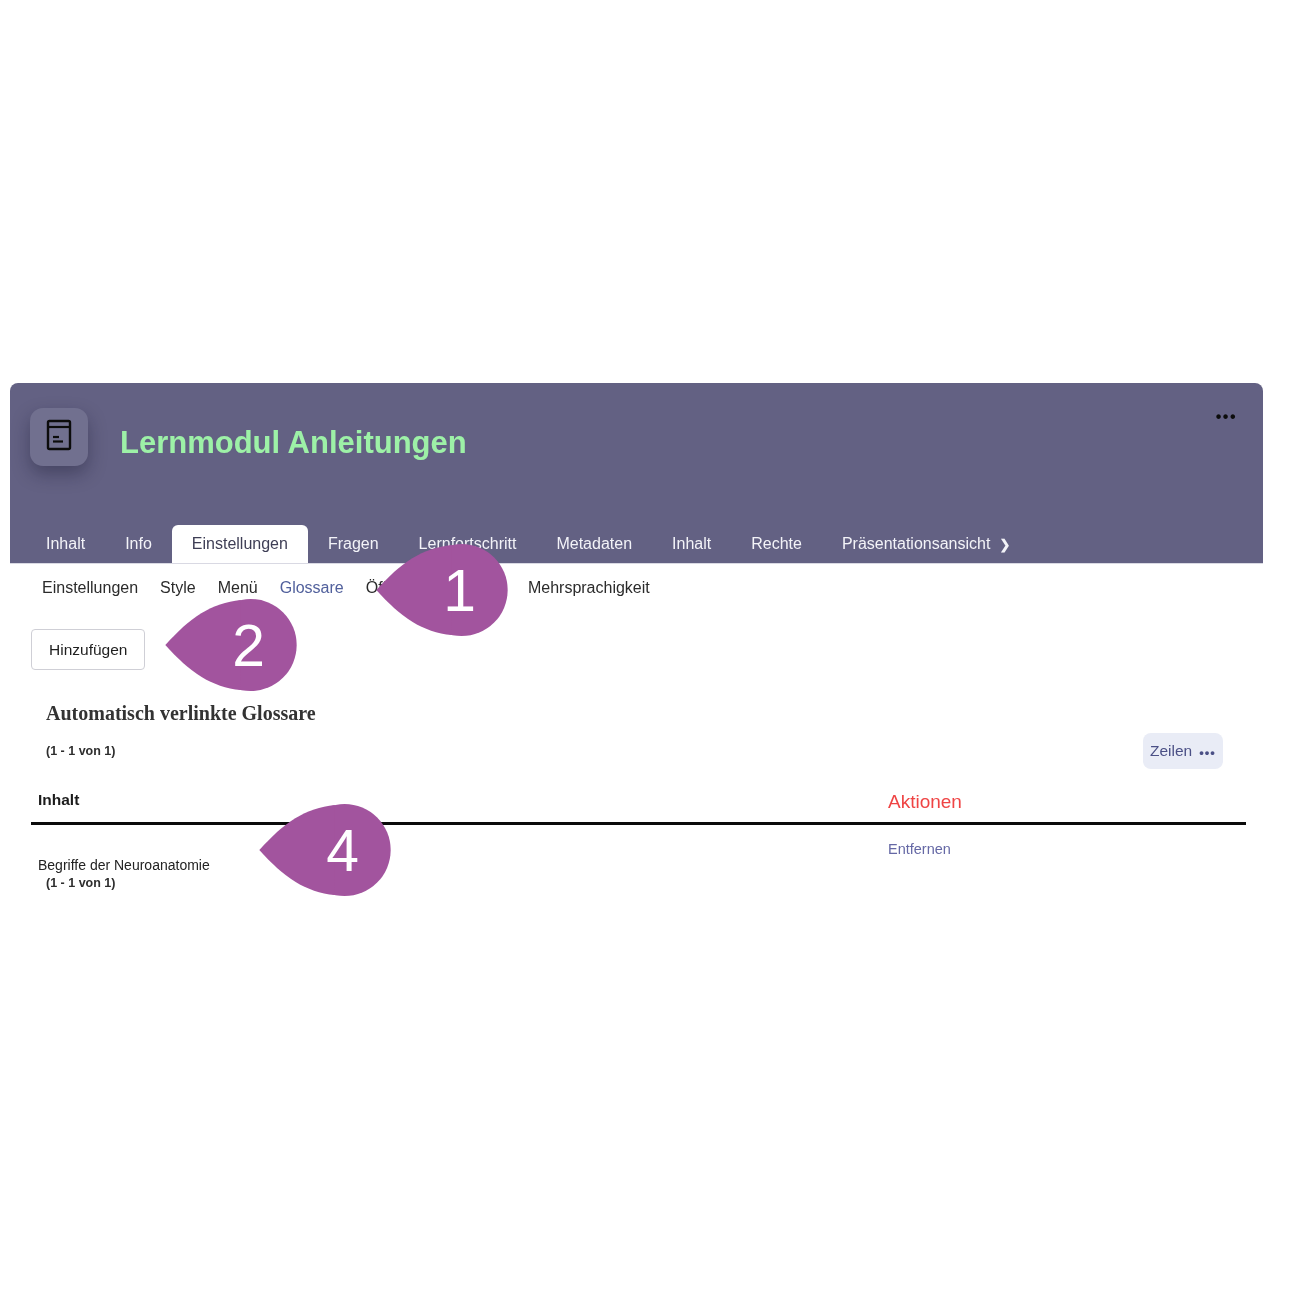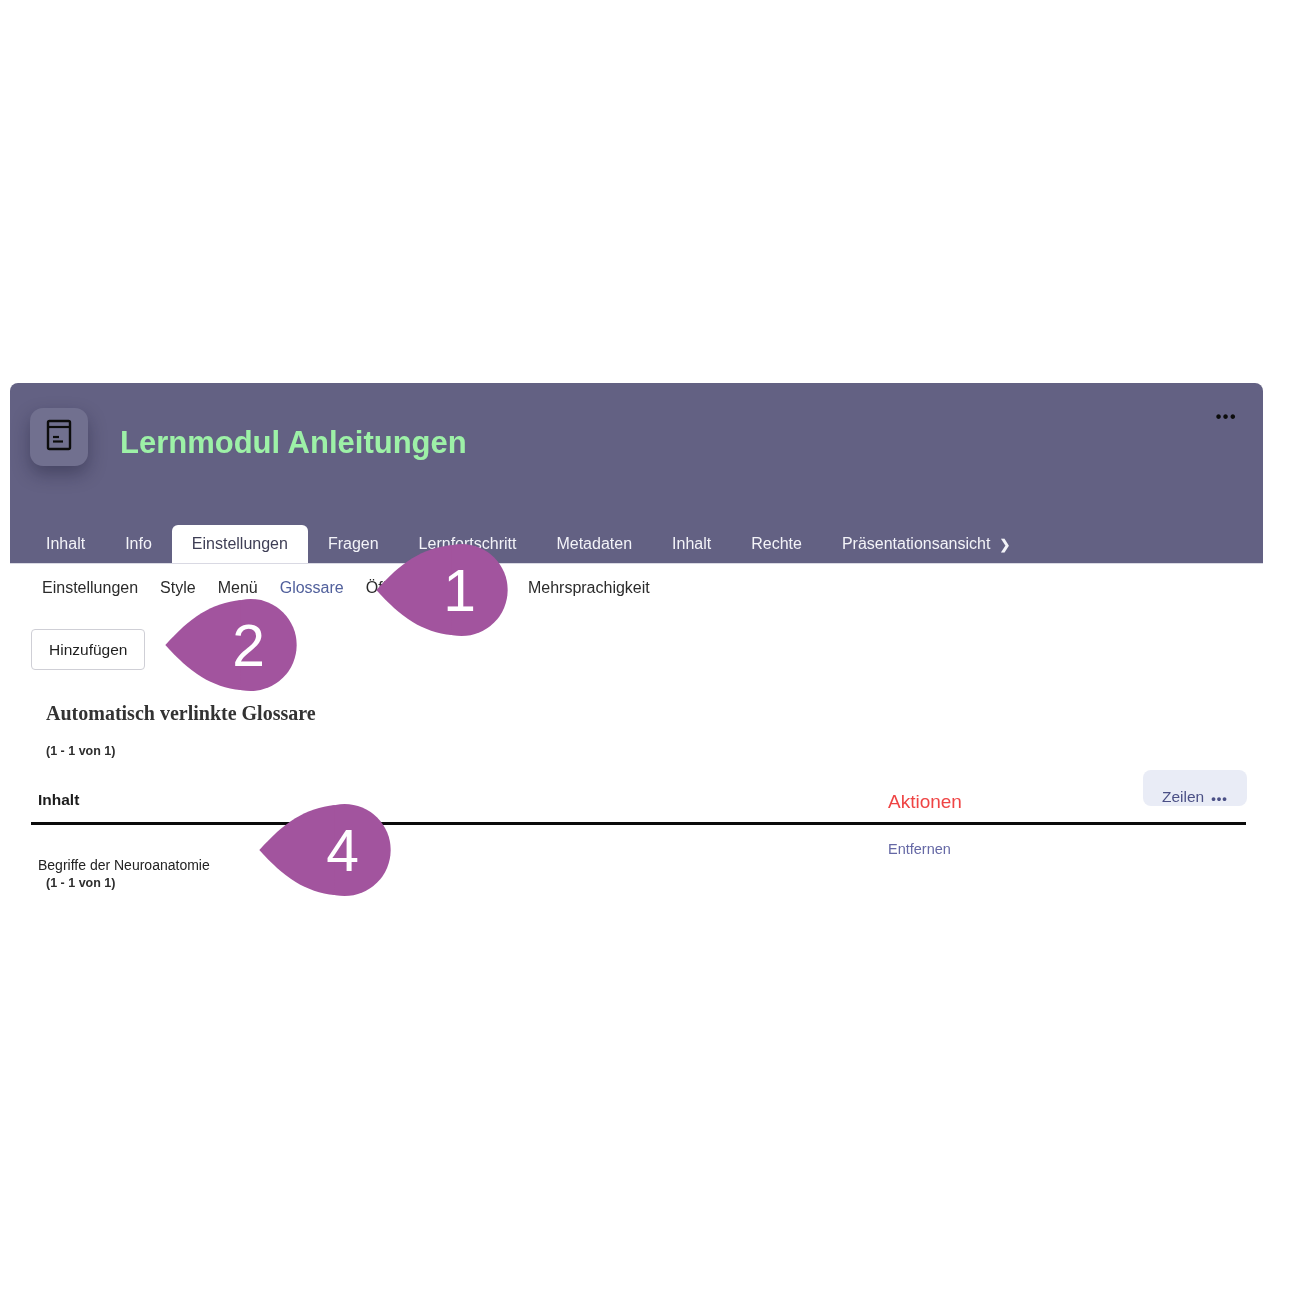--- a/index.html
+++ b/index.html
@@ -58,24 +58,24 @@
     font-size:15.5px; color:#1f1f1f; font-family:inherit; cursor:pointer;
   }
 
   
   .section-heading {
     position:absolute; left:46px; top:702px;
     font-size:20px; font-weight:700; color:#333333;font-family:Liberation Serif, serif;
   }
   .range-top  { position:absolute; left:46px; top:744px; font-size:12.5px; font-weight:600; color:#2e2e2e; }
   .btn-rows {
-    position:absolute; left:1143px; top:733px; height:36px; padding:0 19px;
+    position:absolute; left:1143px; top:733px; height:36px; padding:0 7px;
     background:#e9ecf6; border:none; border-radius:8px;
     color:#4b5086; font-size:15.5px; font-family:inherit; cursor:pointer;
-    display:flex; align-items:flex-end; gap:7px;margin-top:37px;
+    display:flex; align-items:center; gap:7px;
   }
   .btn-rows .dots { font-size:13px; letter-spacing:1px; font-weight:700; padding-top:2px; }
 
   
   .col-titel    { position:absolute; left:38px;  top:791px; font-size:15.5px; font-weight:700; color:#1c1c1c; }
   .col-aktionen { position:absolute; left:888px; top:791px; font-size:19px; color:#ef4444; }
   .table-rule   { position:absolute; left:31px;  top:822px; width:1215px; height:3px; background:#0b0b0b; }
   .cell-titel   { position:absolute; left:38px;  top:841px; font-size:14px;   color:#232323;margin-top:16px; }
   .cell-action  { position:absolute; left:888px; top:841px; font-size:14.5px; color:#6568a5; cursor:pointer; }
   .range-bottom { position:absolute; left:46px;  top:876px; font-size:12.5px; font-weight:600; color:#2e2e2e; }

